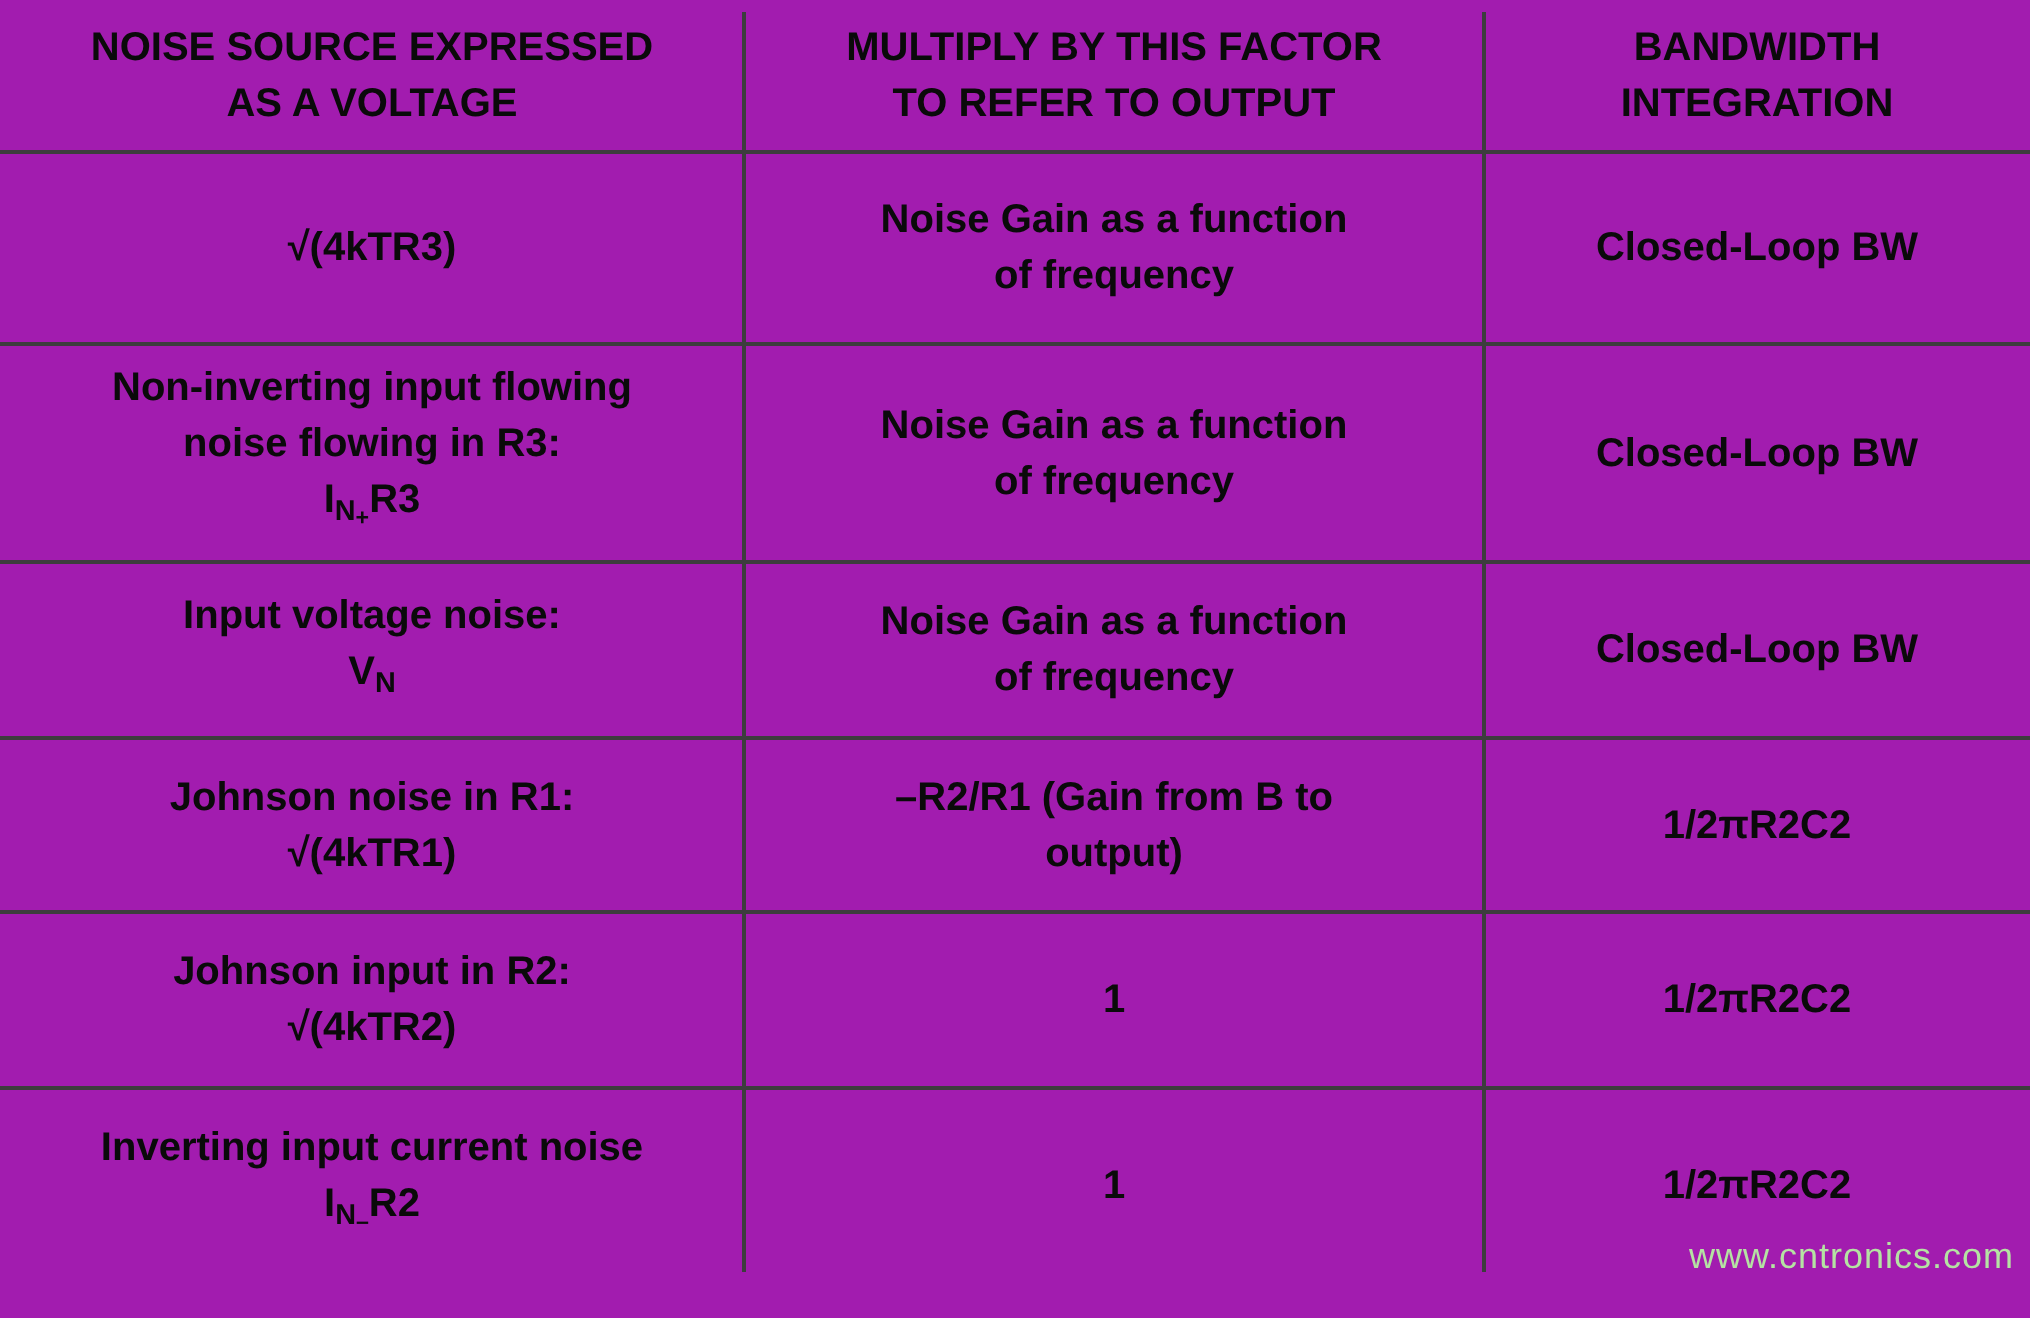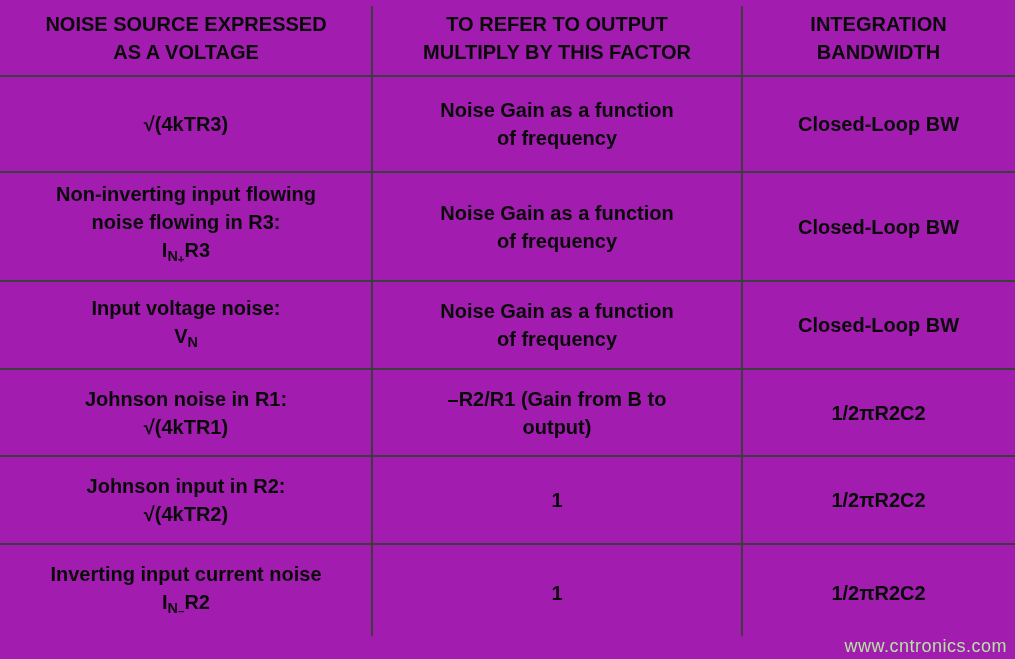--- a/index.html
+++ b/index.html
@@ -48,45 +48,45 @@
     font-size: 0.72em;
     vertical-align: -0.28em;
   }
   .f-subsub {
     font-size: 0.58em;
     vertical-align: -0.55em;
   }
   .watermark {
     position: absolute;
     right: 8px;
-    bottom: 2px;
+    bottom: 20px;
     font-weight: normal;
     font-size: 18px;
     color: #b5e3a3;
     letter-spacing: 0.5px;
   }
 </style>
 </head>
 <body>
 
 <div class="page">
 
   <div class="grid">
 
     <div class="cell row-b">
       <div>NOISE SOURCE EXPRESSED</div>
       <div>AS A VOLTAGE</div>
     </div>
     <div class="cell row-b">
+      <div>MULTIPLY BY THIS FACTOR</div>
       <div>TO REFER TO OUTPUT</div>
-      <div>MULTIPLY BY THIS FACTOR</div>
     </div>
     <div class="cell row-b">
+      <div>BANDWIDTH</div>
       <div>INTEGRATION</div>
-      <div>BANDWIDTH</div>
     </div>
 
     <div class="cell row-b">
       <div>√(4kTR3)</div>
     </div>
     <div class="cell row-b">
       <div>Noise Gain as a function</div>
       <div>of frequency</div>
     </div>
     <div class="cell row-b">

